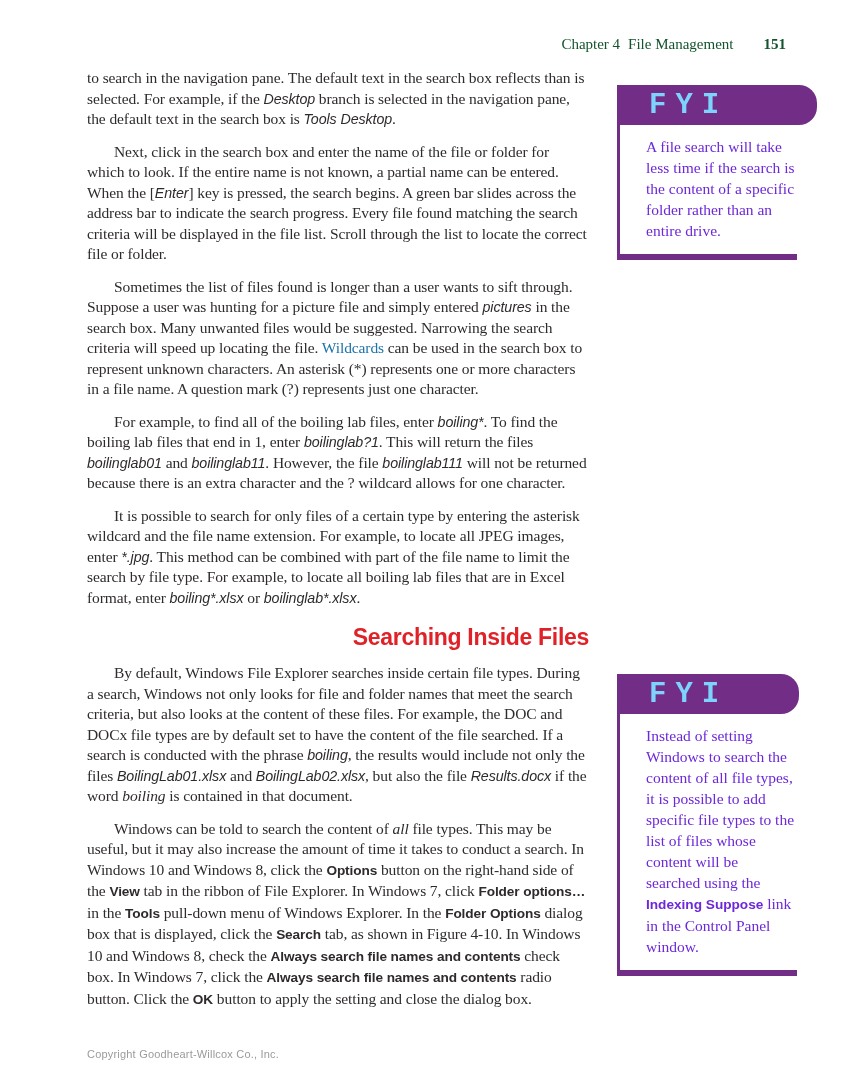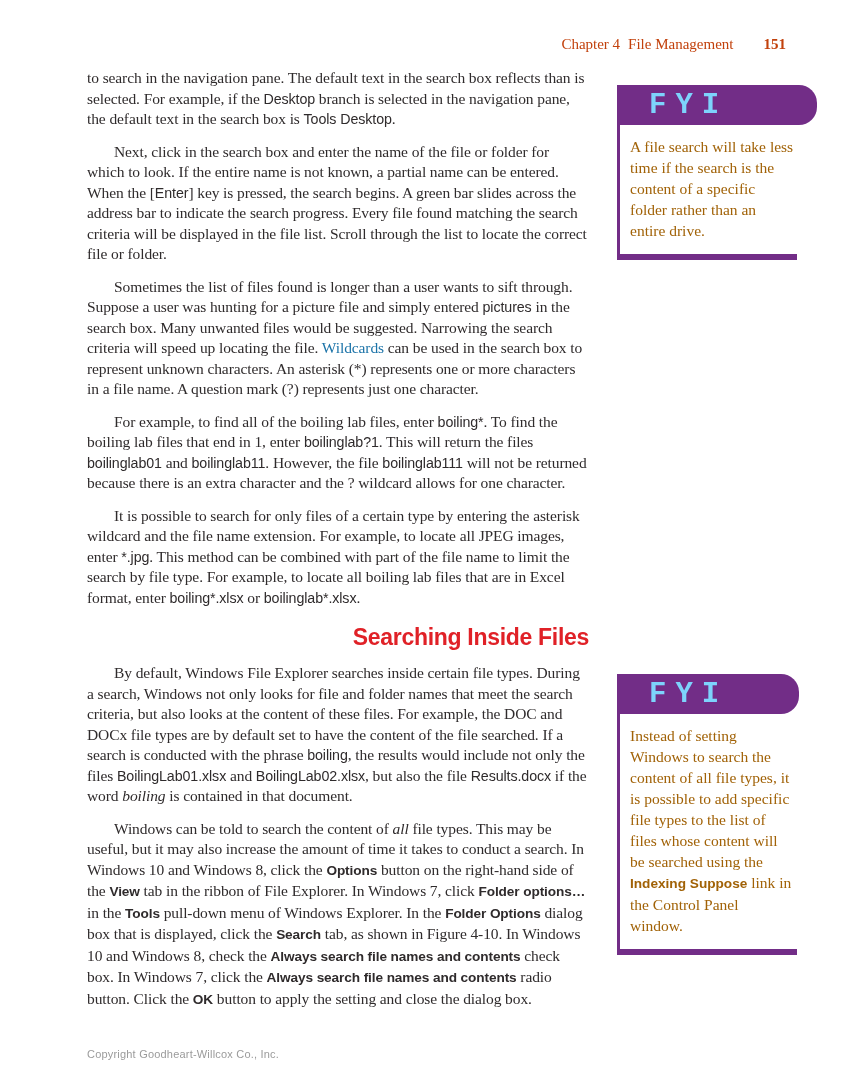--- a/index.html
+++ b/index.html
@@ -4,41 +4,41 @@
 <style>
   html,body { margin:0; padding:0; background:#ffffff; }
   .page {
     position:relative; width:849px; height:1087px; background:#ffffff;
     font-family:"Liberation Serif", serif; color:#2f2b2c; overflow:hidden;
   }
   
   .running-head {
     position:absolute; top:36px; right:63px;
     display:flex; align-items:baseline;
-    font-size:15px; color:#c2410c;
+    font-size:15px; color:#14532d;
   }
   .running-head .chapter { margin-right:8px; }
   .running-head .folio { margin-left:30px; font-weight:700; }
   
   .main-col {
     position:absolute; left:87px; top:68px; width:502px;
     font-size:15.5px; line-height:20.5px; letter-spacing:-0.1px;
     text-align:left;
   }
   .main-col p { margin:0; }
   .main-col p.indent { text-indent:27px;margin-top:12px; }
   .section-heading {
     font-family:"Liberation Sans", sans-serif;
     font-weight:700; font-size:23px; letter-spacing:-0.3px;
     color:var(--red,#e02127);
     margin:15px 0 7px 0; line-height:28px;text-align:right;
   }
   
   .run-n  { }
-  .run-ui { font-family:"Liberation Sans", sans-serif; font-size:0.92em; }
+  .run-ui { font-family:"Liberation Sans", sans-serif; font-size:0.92em;font-style:italic; }
   .run-b  { font-family:"Liberation Sans", sans-serif; font-weight:700; font-size:0.88em; }
   .run-i  { font-style:italic; }
   .run-link { color:var(--blue,#1b73a8); font-weight:400; }
   
   .fyi-box { position:absolute; left:617px; }
   .fyi-box-1 { top:85px; }
   .fyi-box-2 { top:674px; }
   .fyi-banner {
     background:var(--purple,#722d87);
     color:#7dd3fc;
@@ -48,22 +48,22 @@
     padding-left:32px;
     border-radius:0 18px 18px 0;
     box-sizing:border-box;
   }
   .fyi-box-1 .fyi-banner { width:200px; }
   .fyi-box-2 .fyi-banner { width:182px; }
   .fyi-body {
     width:180px; box-sizing:border-box;
     border-left:3px solid var(--purple,#722d87);
     border-bottom:6px solid var(--purple,#722d87);
-    padding:11px 2px 13px 10px;
-    font-size:15.5px; line-height:21px; color:#a16207;
+    padding:11px 2px 13px 26px;
+    font-size:15.5px; line-height:21px; color:#6d28d9;
   }
   
   .page-footer {
     position:absolute; left:87px; top:1048px;
     font-family:"Liberation Sans", sans-serif;
     font-size:11px; color:#9b9b9b; letter-spacing:0.2px;
   }
 </style>
 </head>
 <body>

